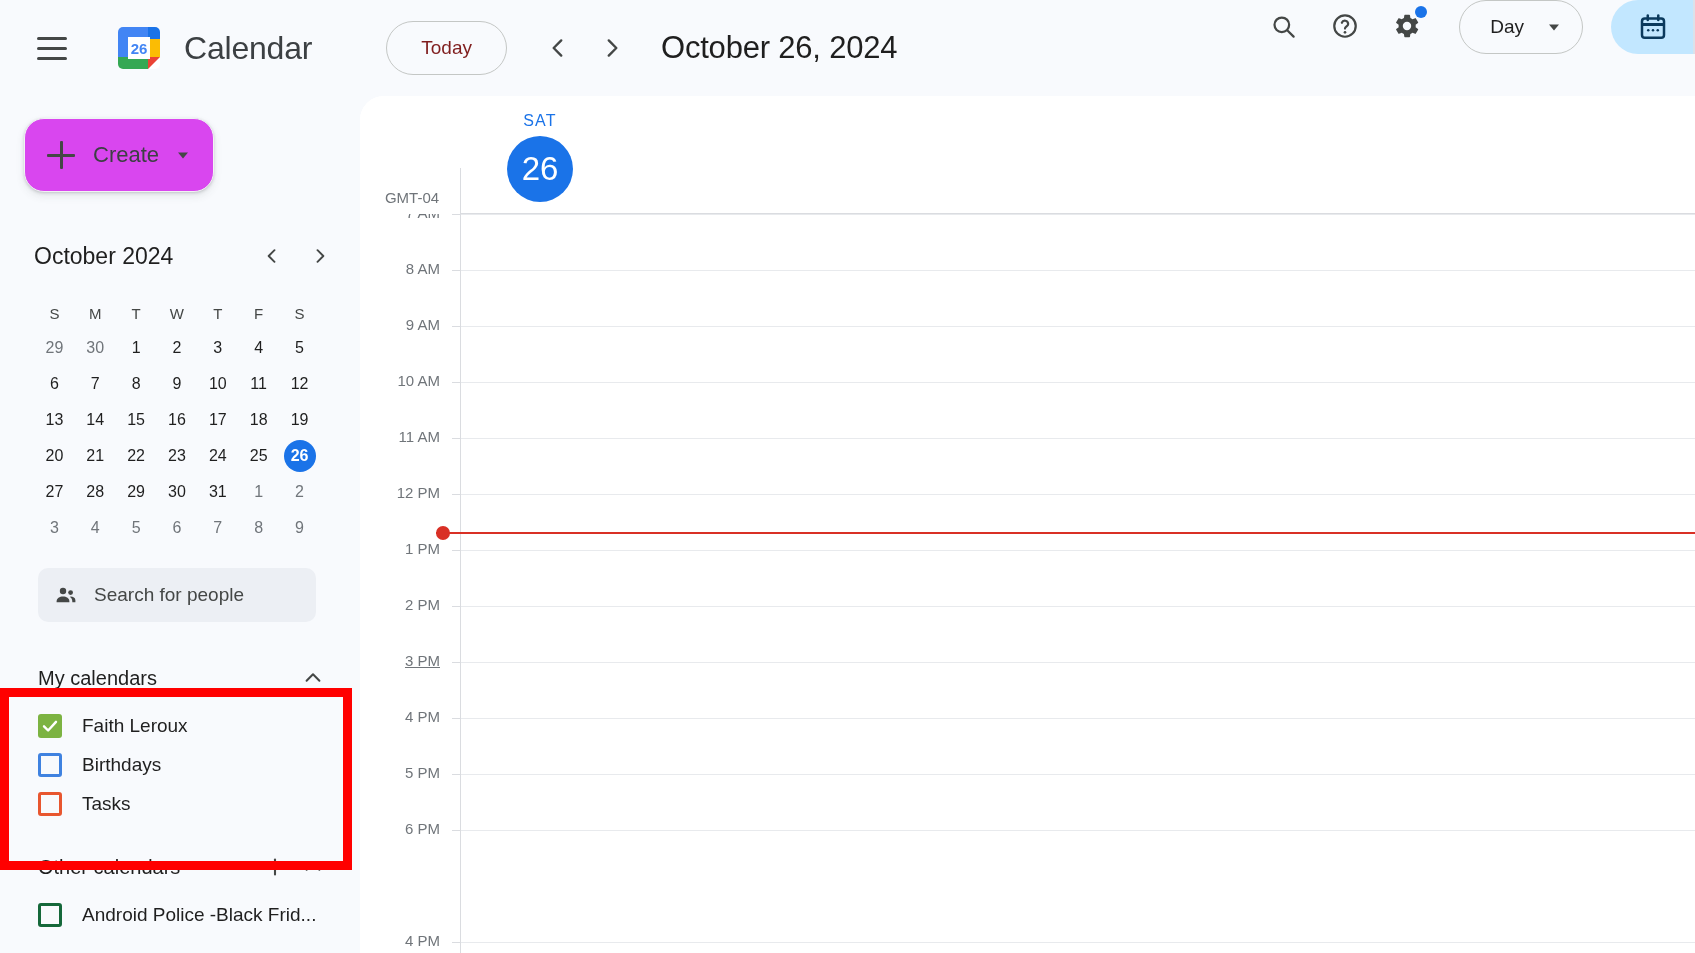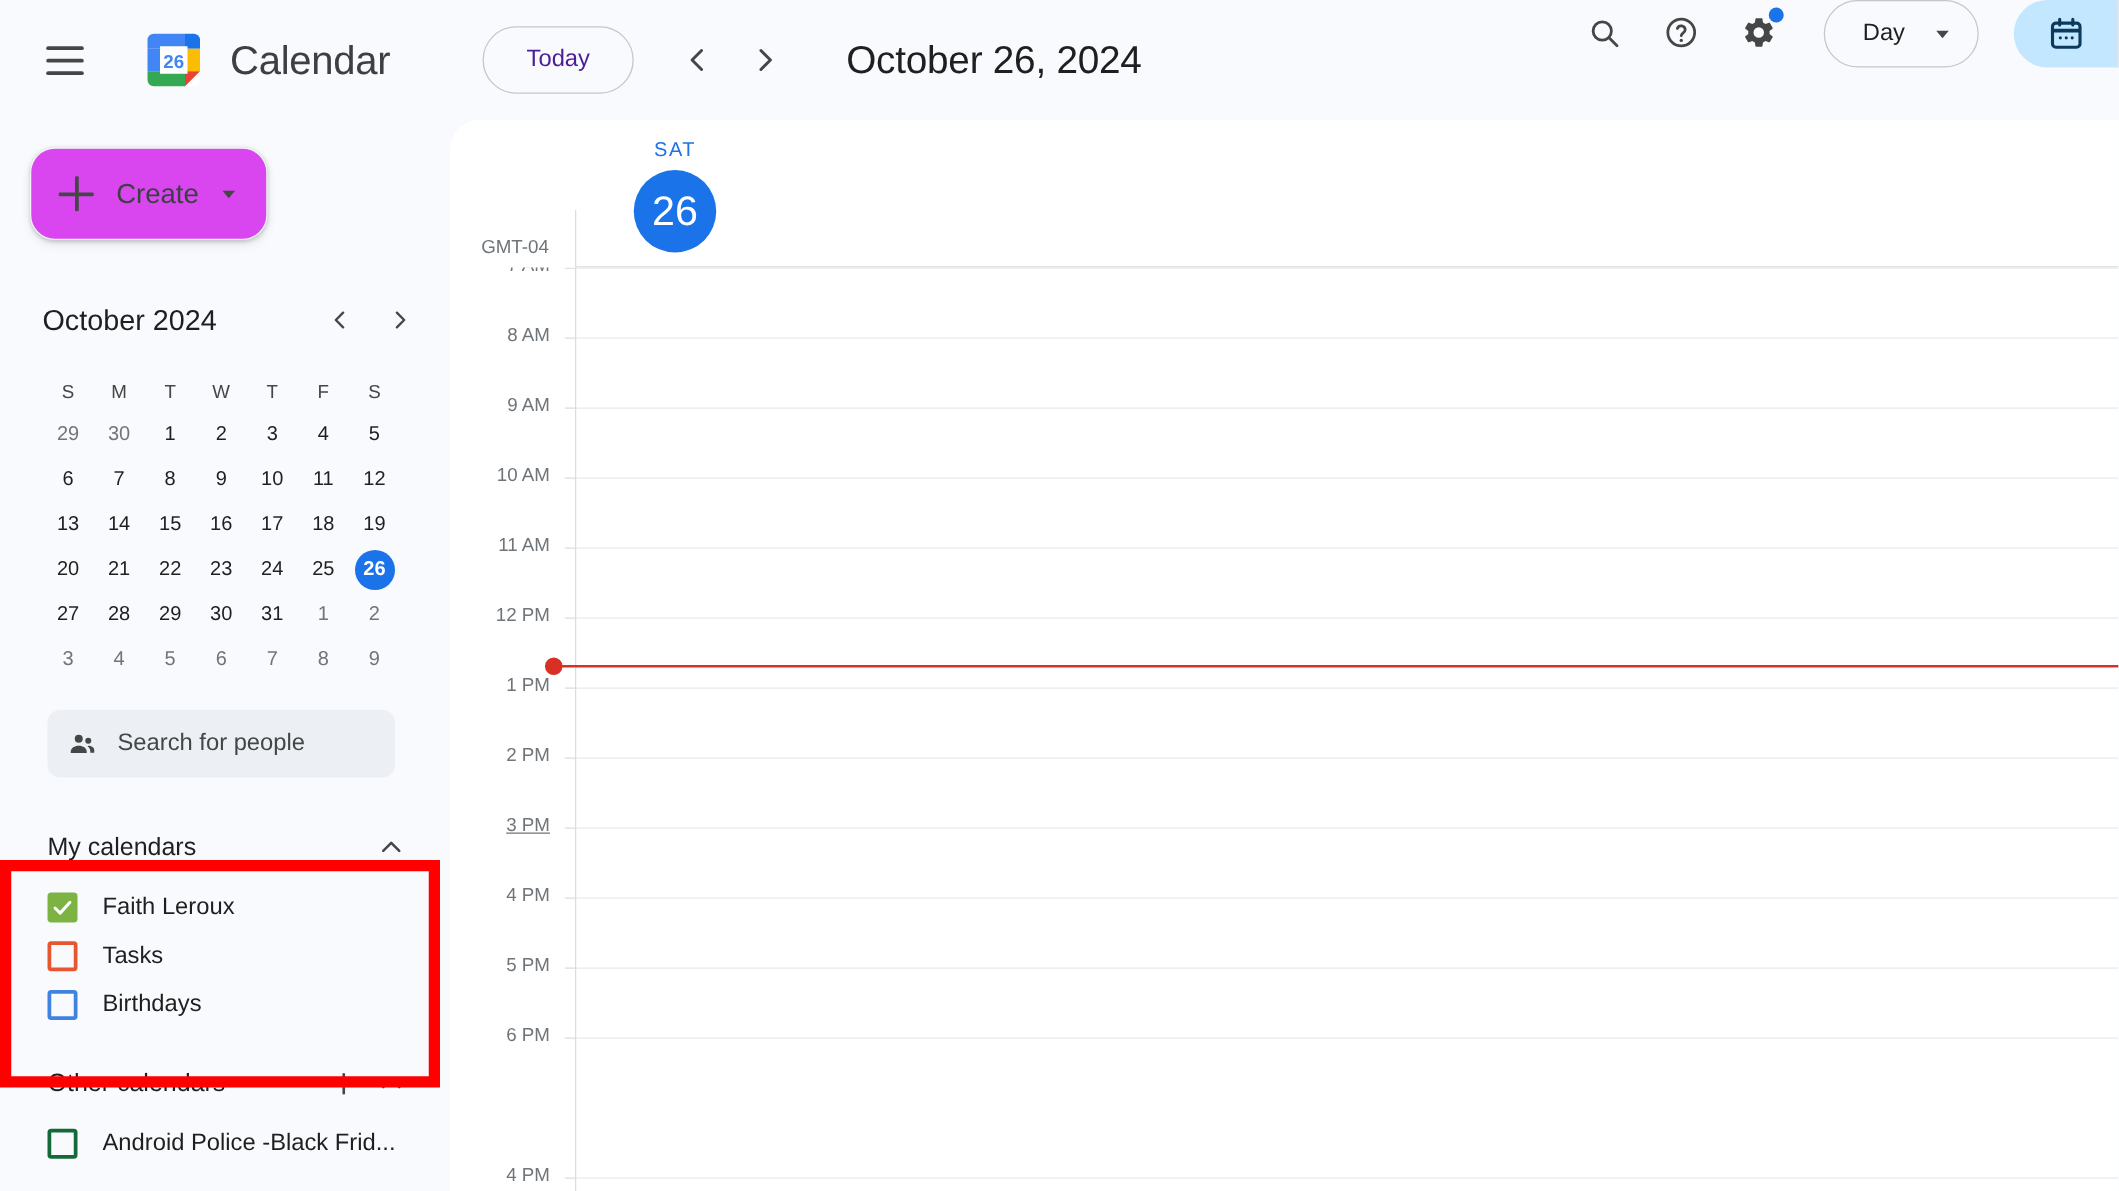--- a/index.html
+++ b/index.html
@@ -26,32 +26,32 @@
   .hamburger span { display:block; width:30px; height:3px; background:#444746; border-radius:2px; }
 
   .logo { width:46px; height:46px; margin-left:38px; position:relative; flex:0 0 46px; }
   .logo svg { display:block; }
 
   .brand { font-size:32px; color:#3c4043; margin-left:22px; letter-spacing:-0.2px; font-weight:400; }
 
   .today-btn {
     margin-left:74px; height:54px; padding:0 34px;
     border:1px solid #c4c7c5; border-radius:27px;
-    background:#f8fafd; font-size:19px; color:#4c1d95;
+    background:#f8fafd; font-size:19px; color:#7f1d1d;
     display:flex; align-items:center; cursor:pointer;
     font-family:"Liberation Sans", sans-serif;
   }
   .navbtn {
     width:46px; height:46px; border-radius:50%; border:none; background:transparent;
     display:flex; align-items:center; justify-content:center; cursor:pointer; color:#444746;
   }
   .navbtn.prev { margin-left:28px; }
   .navbtn.next { margin-left:8px; }
 
-  .date-title { font-size:31px; color:#1f1f1f; margin-left:42px; letter-spacing:-0.2px; white-space:nowrap;text-align:right; }
+  .date-title { font-size:31px; color:#1f1f1f; margin-left:26px; letter-spacing:-0.2px; white-space:nowrap;text-align:right; }
 
   .topbar-right { margin-left:auto; display:flex; align-items:flex-start; height:100%; padding-right:0; }
   .iconbtn {
     width:52px; height:52px; border-radius:50%; border:none; background:transparent;
     display:flex; align-items:center; justify-content:center; cursor:pointer; color:#444746;
     position:relative; margin-left:10px;
   }
   .badge-dot {
     position:absolute; top:6px; right:6px; width:12px; height:12px;
     border-radius:50%; background:#1a73e8;
@@ -462,26 +462,26 @@
         <div id="my-cal-list">
             <div class="cal-item">
               <span class="cbox checked" style="background: rgb(124, 179, 66);">
                 <svg width="18" height="18" viewBox="0 0 24 24" fill="none" stroke="#fff" stroke-width="3.2" stroke-linecap="round" stroke-linejoin="round">
                   <polyline points="4 12.5 9.5 18 20 6.5"></polyline>
                 </svg>
               </span>
               <span class="cal-name">Faith Leroux</span>
             </div>
             <div class="cal-item">
+              <span class="cbox unchecked" style="border-color: rgb(63, 130, 224);"></span>
+              <span class="cal-name">Birthdays</span>
+            </div>
+            <div class="cal-item">
               <span class="cbox unchecked" style="border-color: rgb(232, 86, 47);"></span>
               <span class="cal-name">Tasks</span>
-            </div>
-            <div class="cal-item">
-              <span class="cbox unchecked" style="border-color: rgb(63, 130, 224);"></span>
-              <span class="cal-name">Birthdays</span>
             </div>
           </div>
       </div>
 
       <div class="cal-section" style="margin-top:16px;">
         <div class="sect-head">
           <span class="sect-title">Other calendars</span>
           <span class="sect-spacer"></span>
           <button class="sect-btn">
             <svg width="24" height="24" viewBox="0 0 24 24" stroke="currentColor" stroke-width="2.1" stroke-linecap="round">

